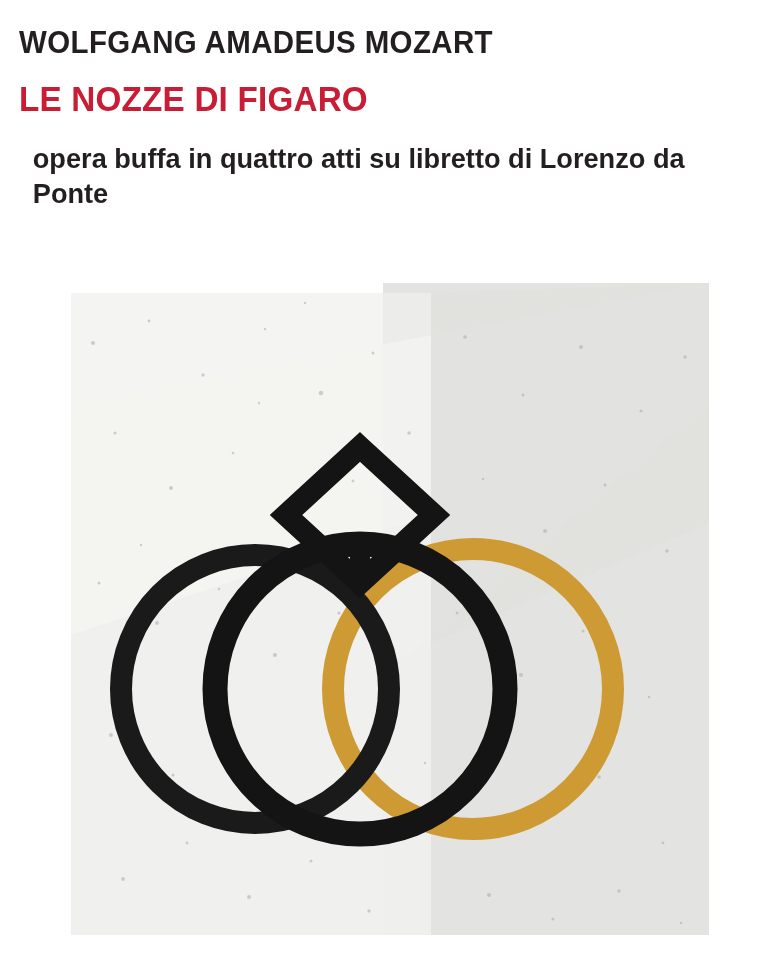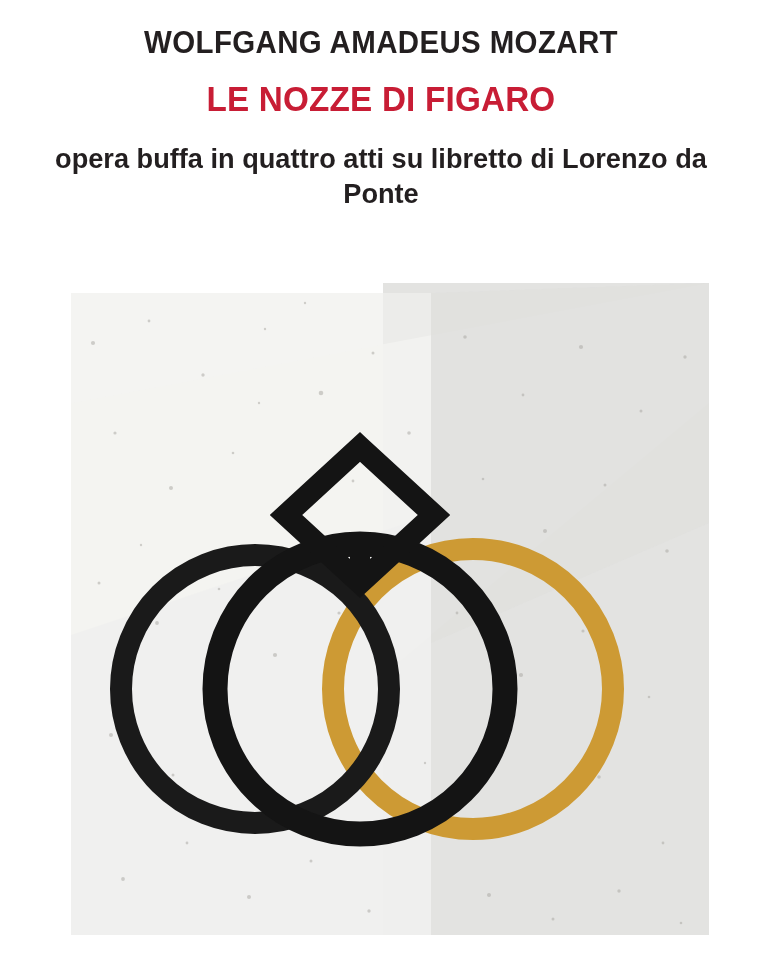--- a/index.html
+++ b/index.html
@@ -18,21 +18,21 @@
     position: relative;
     width: 762px;
     height: 960px;
     background: #ffffff;
   }
   .text-block {
     position: absolute;
     top: 0;
     left: 0;
     width: 762px;
-    text-align: center;
+    text-align: left;
     padding-top: 26px;
     box-sizing: border-box;
   }
   .composer {
     font-size: 31px;
     letter-spacing: 0.4px;
     color: #231f20;
     font-weight: 700;
     line-height: 1.1;
     transform: scaleX(0.95);

